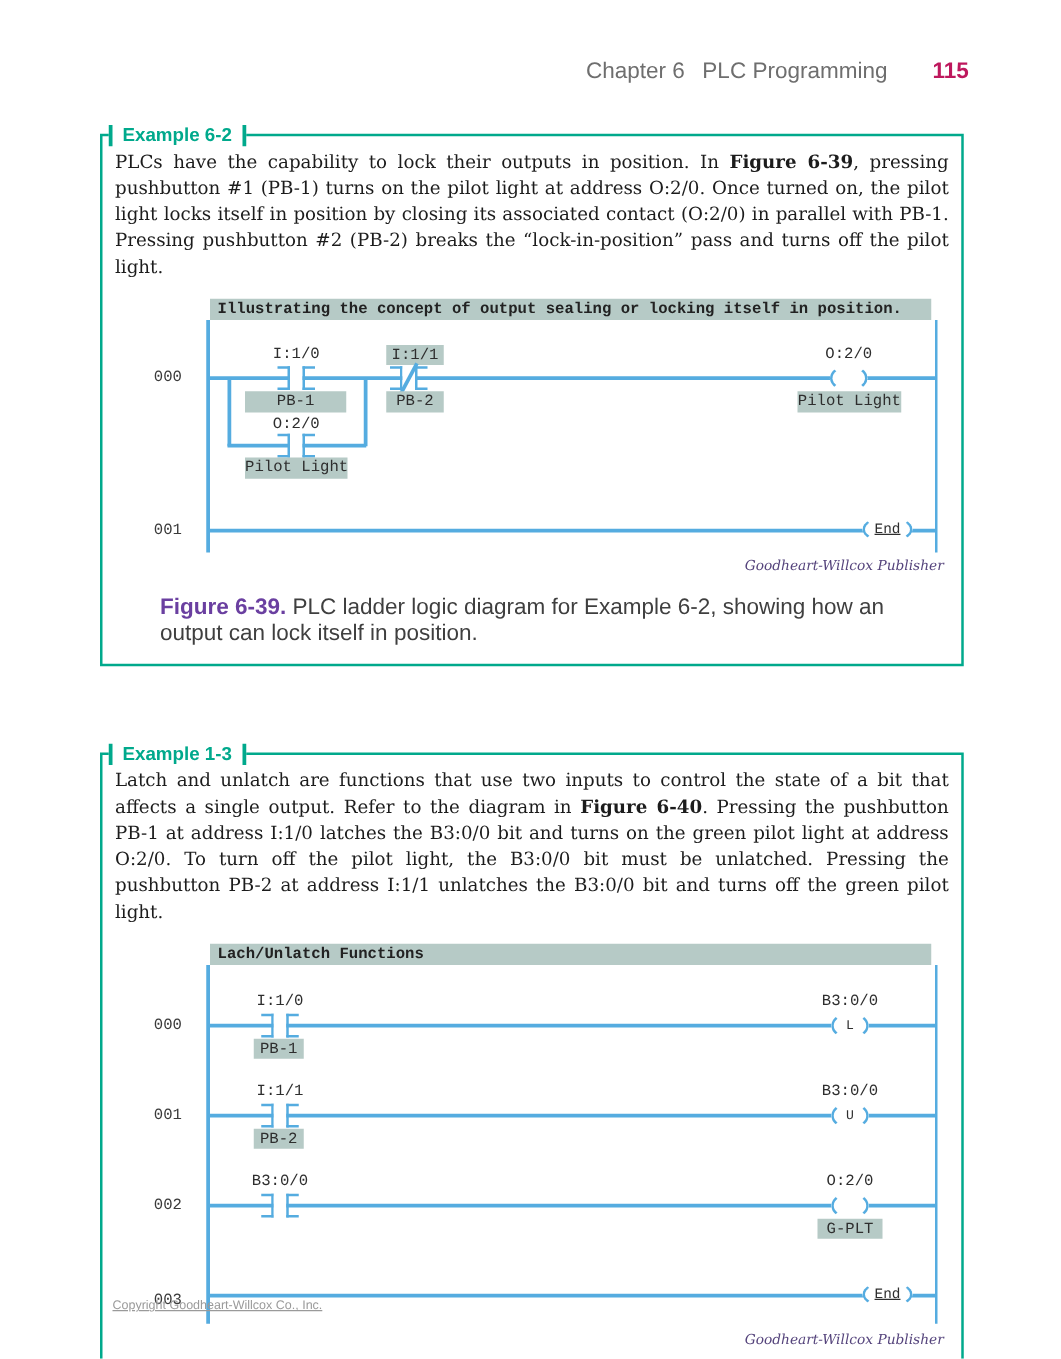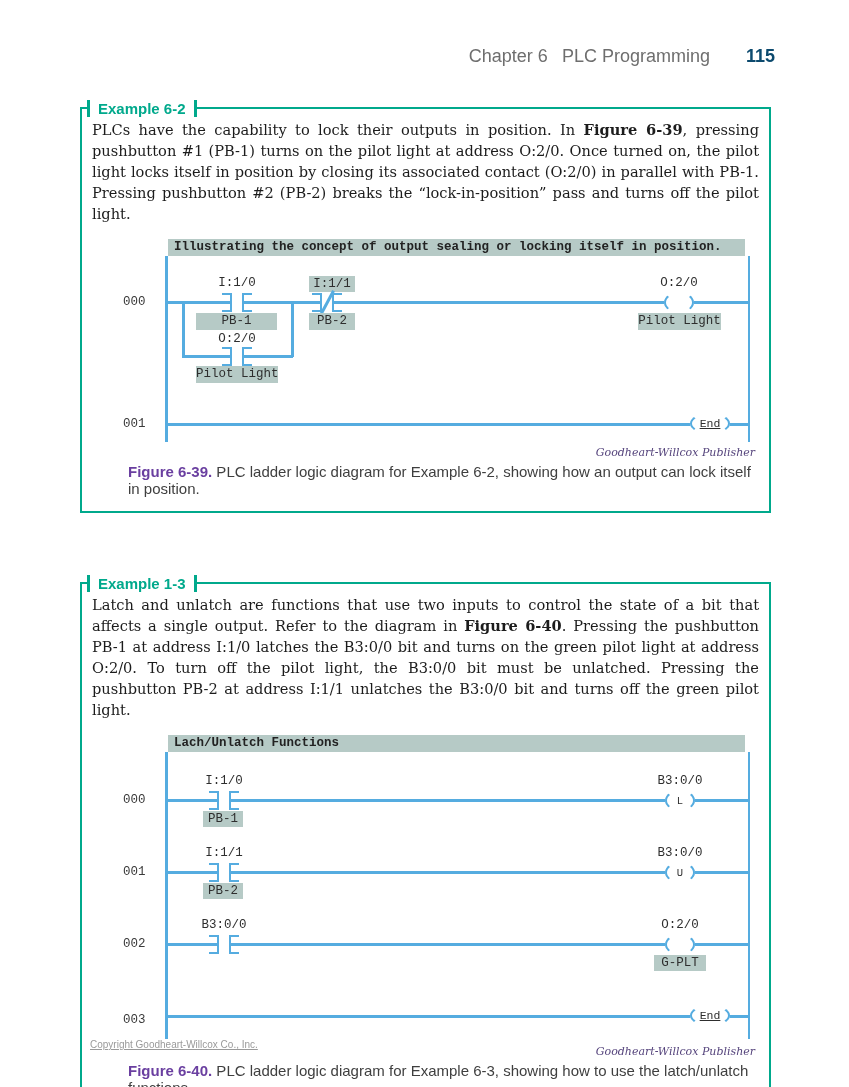--- a/index.html
+++ b/index.html
@@ -23,21 +23,21 @@
     padding-top:46px;
     padding-right:74px;
     display:flex;
     justify-content:flex-end;
     align-items:baseline;
     font-size:18px;
     color:#6e6e6e;
   }
   .runhead .chap{margin-right:14px;}
   .runhead .sect{margin-right:36px;}
-  .runhead .pnum{font-weight:bold;color:#0c4a6e;text-align:center;}
+  .runhead .pnum{font-weight:bold;color:#be185d;text-align:center;}
   
   .example-box{
     position:relative;
     margin-left:80px;
     width:691px;
     border:2.5px solid var(--teal);
     padding:10px 10px 14px 10px;
     background:#fff;
   }
   .box1{margin-top:40px;}
@@ -158,22 +158,22 @@
     width:663px;
     text-align:right;
     font-family:"DejaVu Serif",serif;
     font-style:italic;
     font-size:11px;
     color:#55447c;
     margin-top:2px;
   }
   .caption{
     margin-left:36px;
-    margin-top:4px;
-    font-size:15px;
+    margin-top:16px;
+    font-size:18px;
     color:#3f3f3f;
   }
   .caption .figno{font-weight:bold;color:var(--purple);}
   
   .copyright{
     position:absolute;
     left:90px;top:1039px;
     font-size:10px;color:#9a9a9a;text-decoration:underline;
   }
 </style>

